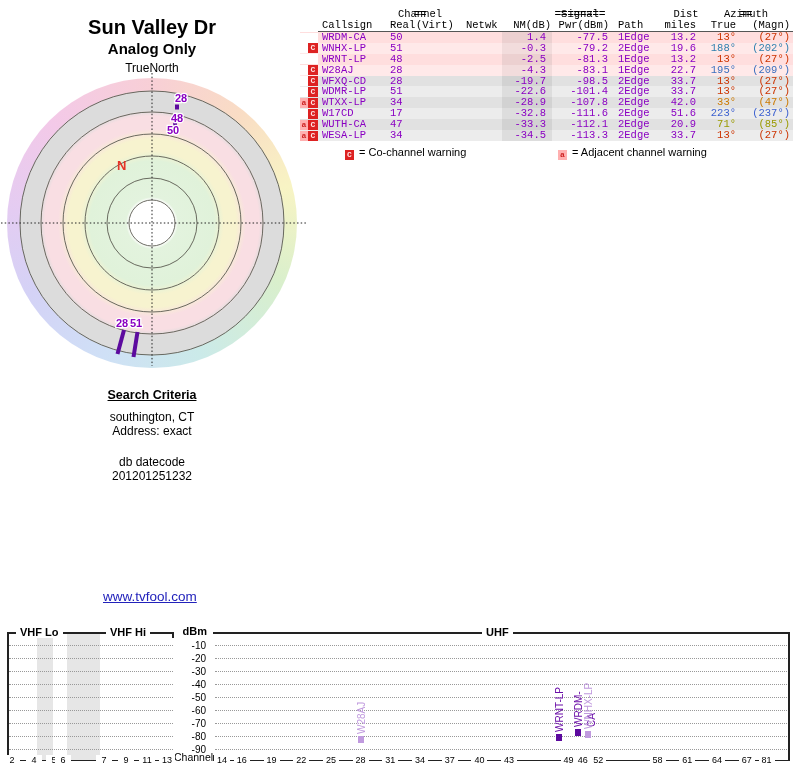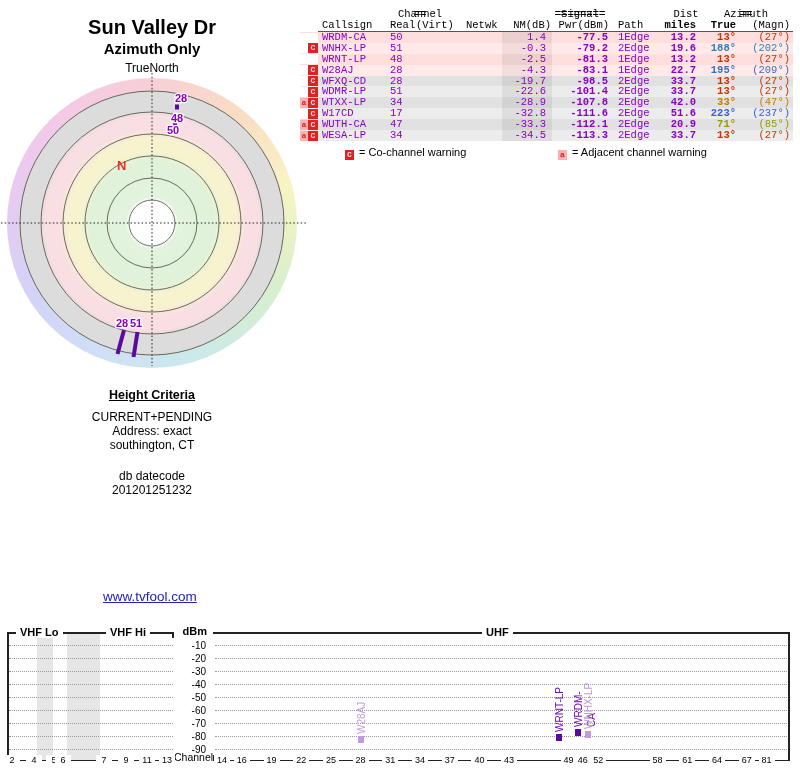--- a/index.html
+++ b/index.html
@@ -28,21 +28,21 @@
        font-family:"Liberation Mono",monospace;font-size:10.5px;color:#8a00c2;}
   .gh{position:absolute;top:0;left:0;width:500px;height:12px;}
   .gh span{position:absolute;top:0;transform:translateX(-50%);white-space:pre;color:#000;}
   .eq{color:#999;}
   .hrow{position:absolute;top:11px;left:0;display:flex;height:12px;line-height:12px;color:#000;white-space:pre;}
   .hline{position:absolute;top:23px;left:18px;width:475px;border-top:1px solid #555;}
   .rows{position:absolute;top:24px;left:0;}
   .trow{display:flex;height:10.9px;line-height:10.9px;white-space:pre;}
   .cell{box-sizing:border-box;overflow:hidden;}
   .r{text-align:right;} .pl2{padding-left:2px;} .pl4{padding-left:4px;} .pl8{padding-left:8px;}
-  .pr1{padding-right:1px;} .pr2{padding-right:2px;font-weight:bold;} .pr3{padding-right:3px;} .pr6{padding-right:6px;}
+  .pr1{padding-right:1px;} .pr2{padding-right:2px;} .pr3{padding-right:3px;} .pr6{padding-right:6px;}
   .ba,.bc{box-sizing:border-box;height:10px;margin-top:0.5px;font-size:8px;line-height:10px;
           text-align:center;font-weight:bold;font-family:"Liberation Mono",monospace;background:#fff;color:transparent;}
   .ba{width:8px;} .bc{width:10px;}
   .ba.on{background:#ffb0b0;color:#cc2222;}
   .bc.on{background:#dd2222;color:#ffe9e9;}
   .pink{background:#ffdede;} .pink.alt{background:#ffe9e9;}
   .gray{background:#e1e1e1;} .gray.alt{background:#ececec;}
   .pink .nmcell{background:#ecd0d0;} .pink.alt .nmcell{background:#f2dcdc;}
   .gray .nmcell{background:#d2d2d2;} .gray.alt .nmcell{background:#dddddd;}
   
@@ -77,21 +77,21 @@
         font-size:10px;line-height:13px;color:#6b0fa8;z-index:4;letter-spacing:0;}
   .slab.faded{color:#c09ade;}
 </style>
 </head>
 <body>
 
 <div class="page">
 
   <div class="rhdr">
     <div class="rt1">Sun Valley Dr</div>
-    <div class="rt2">Azimuth Only</div>
+    <div class="rt2">Analog Only</div>
     <div class="tn">TrueNorth</div>
   </div>
 
   <div class="radar">
     <div class="conic"></div>
     <div class="rings"></div>
     <svg class="rsvg" width="310" height="302" viewBox="0 0 310 302">
       <g fill="none" stroke="#5a5a50" stroke-width="0.9">
         <circle cx="152" cy="153" r="23"></circle>
           <circle cx="152" cy="153" r="45"></circle>
@@ -141,25 +141,24 @@
   </div>
 
   <div class="legend-c">
     <span class="lbadge lc">C</span><span>= Co-channel warning</span>
   </div>
   <div class="legend-a">
     <span class="lbadge la">a</span><span>= Adjacent channel warning</span>
   </div>
 
   <div class="search">
-    <div class="sch">Height Criteria</div>
+    <div class="sch">Search Criteria</div>
     <div id="search-lines">
-        <div>CURRENT+PENDING</div>
+        <div>southington, CT</div>
         <div>Address: exact</div>
-        <div>southington, CT</div>
       </div>
     <div class="dcode">db datecode</div>
     <div>201201251232</div>
   </div>
 
   <a class="link">www.tvfool.com</a>
 
   <div class="spec">
     <div class="vhfbox"></div>
     <div class="uhfbox"></div>

